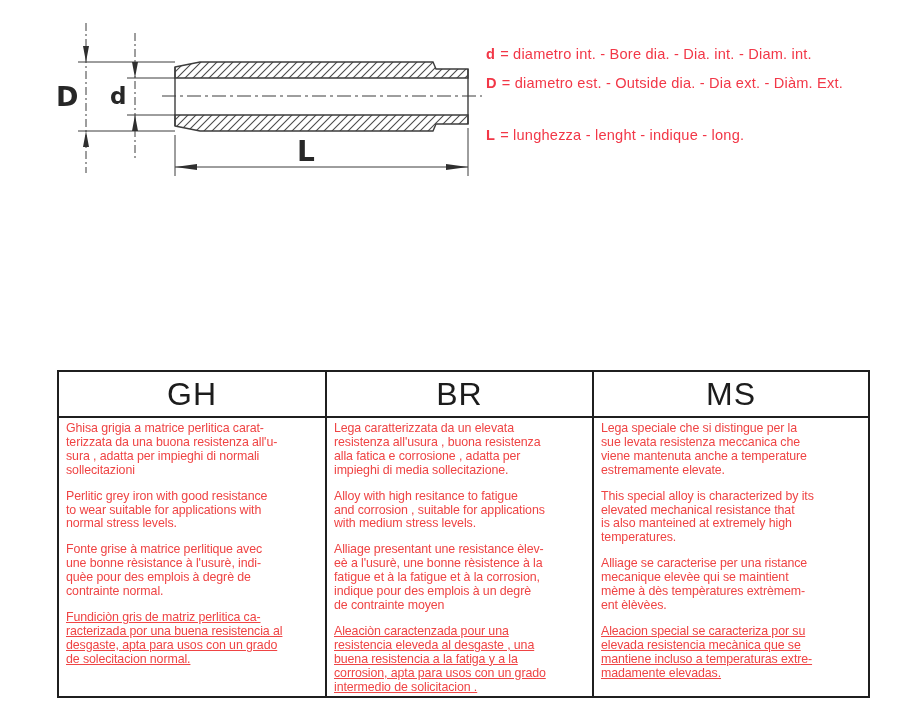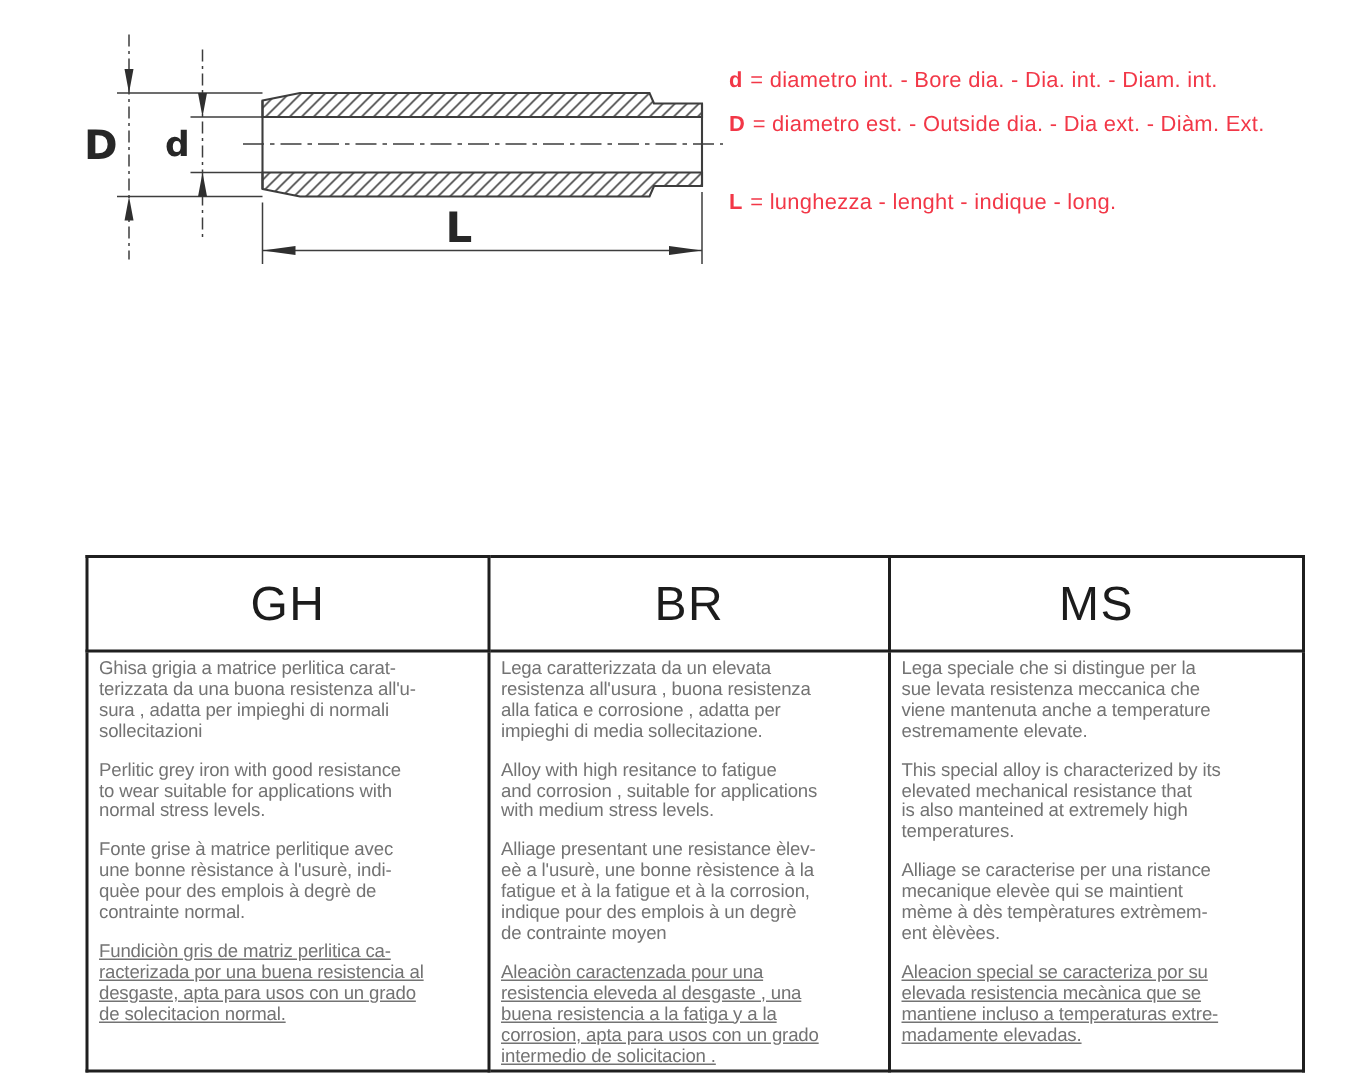--- a/index.html
+++ b/index.html
@@ -20,24 +20,24 @@
   .legend-sym { font-weight:bold; margin-right:5px; }
 
   
   .note { position:absolute; left:57px; top:228px; width:820px; color:#f23747;
           font-size:15px; letter-spacing:-0.1px; white-space:nowrap; }
 
   
   table.materials { position:absolute; left:57px; top:370px; border-collapse:collapse;
                     table-layout:fixed; width:811px; }
   table.materials th, table.materials td { border:2px solid #1f1f1f; }
-  table.materials th { height:63px; font-size:32px; font-weight:normal; letter-spacing:1px;
+  table.materials th { height:46px; font-size:32px; font-weight:normal; letter-spacing:1px;
                        color:#1c1c1c; text-align:center; vertical-align:middle; }
   table.materials td { vertical-align:top; padding:4px 6px 2px 7px; height:277px; }
-  table.materials td p { font-size:12.4px; line-height:13.9px; color:#737373;
+  table.materials td p { font-size:12.4px; line-height:13.9px; color:#ef4444;
                          margin:0 0 12px 0; white-space:pre-line; letter-spacing:-0.1px; }
   table.materials td p:last-child { margin-bottom:0;text-decoration:underline; }
 </style>
 </head>
 <body>
 
 <div class="page">
 
   <svg class="drawing" width="440" height="200" viewBox="0 0 440 200">
     <defs>

